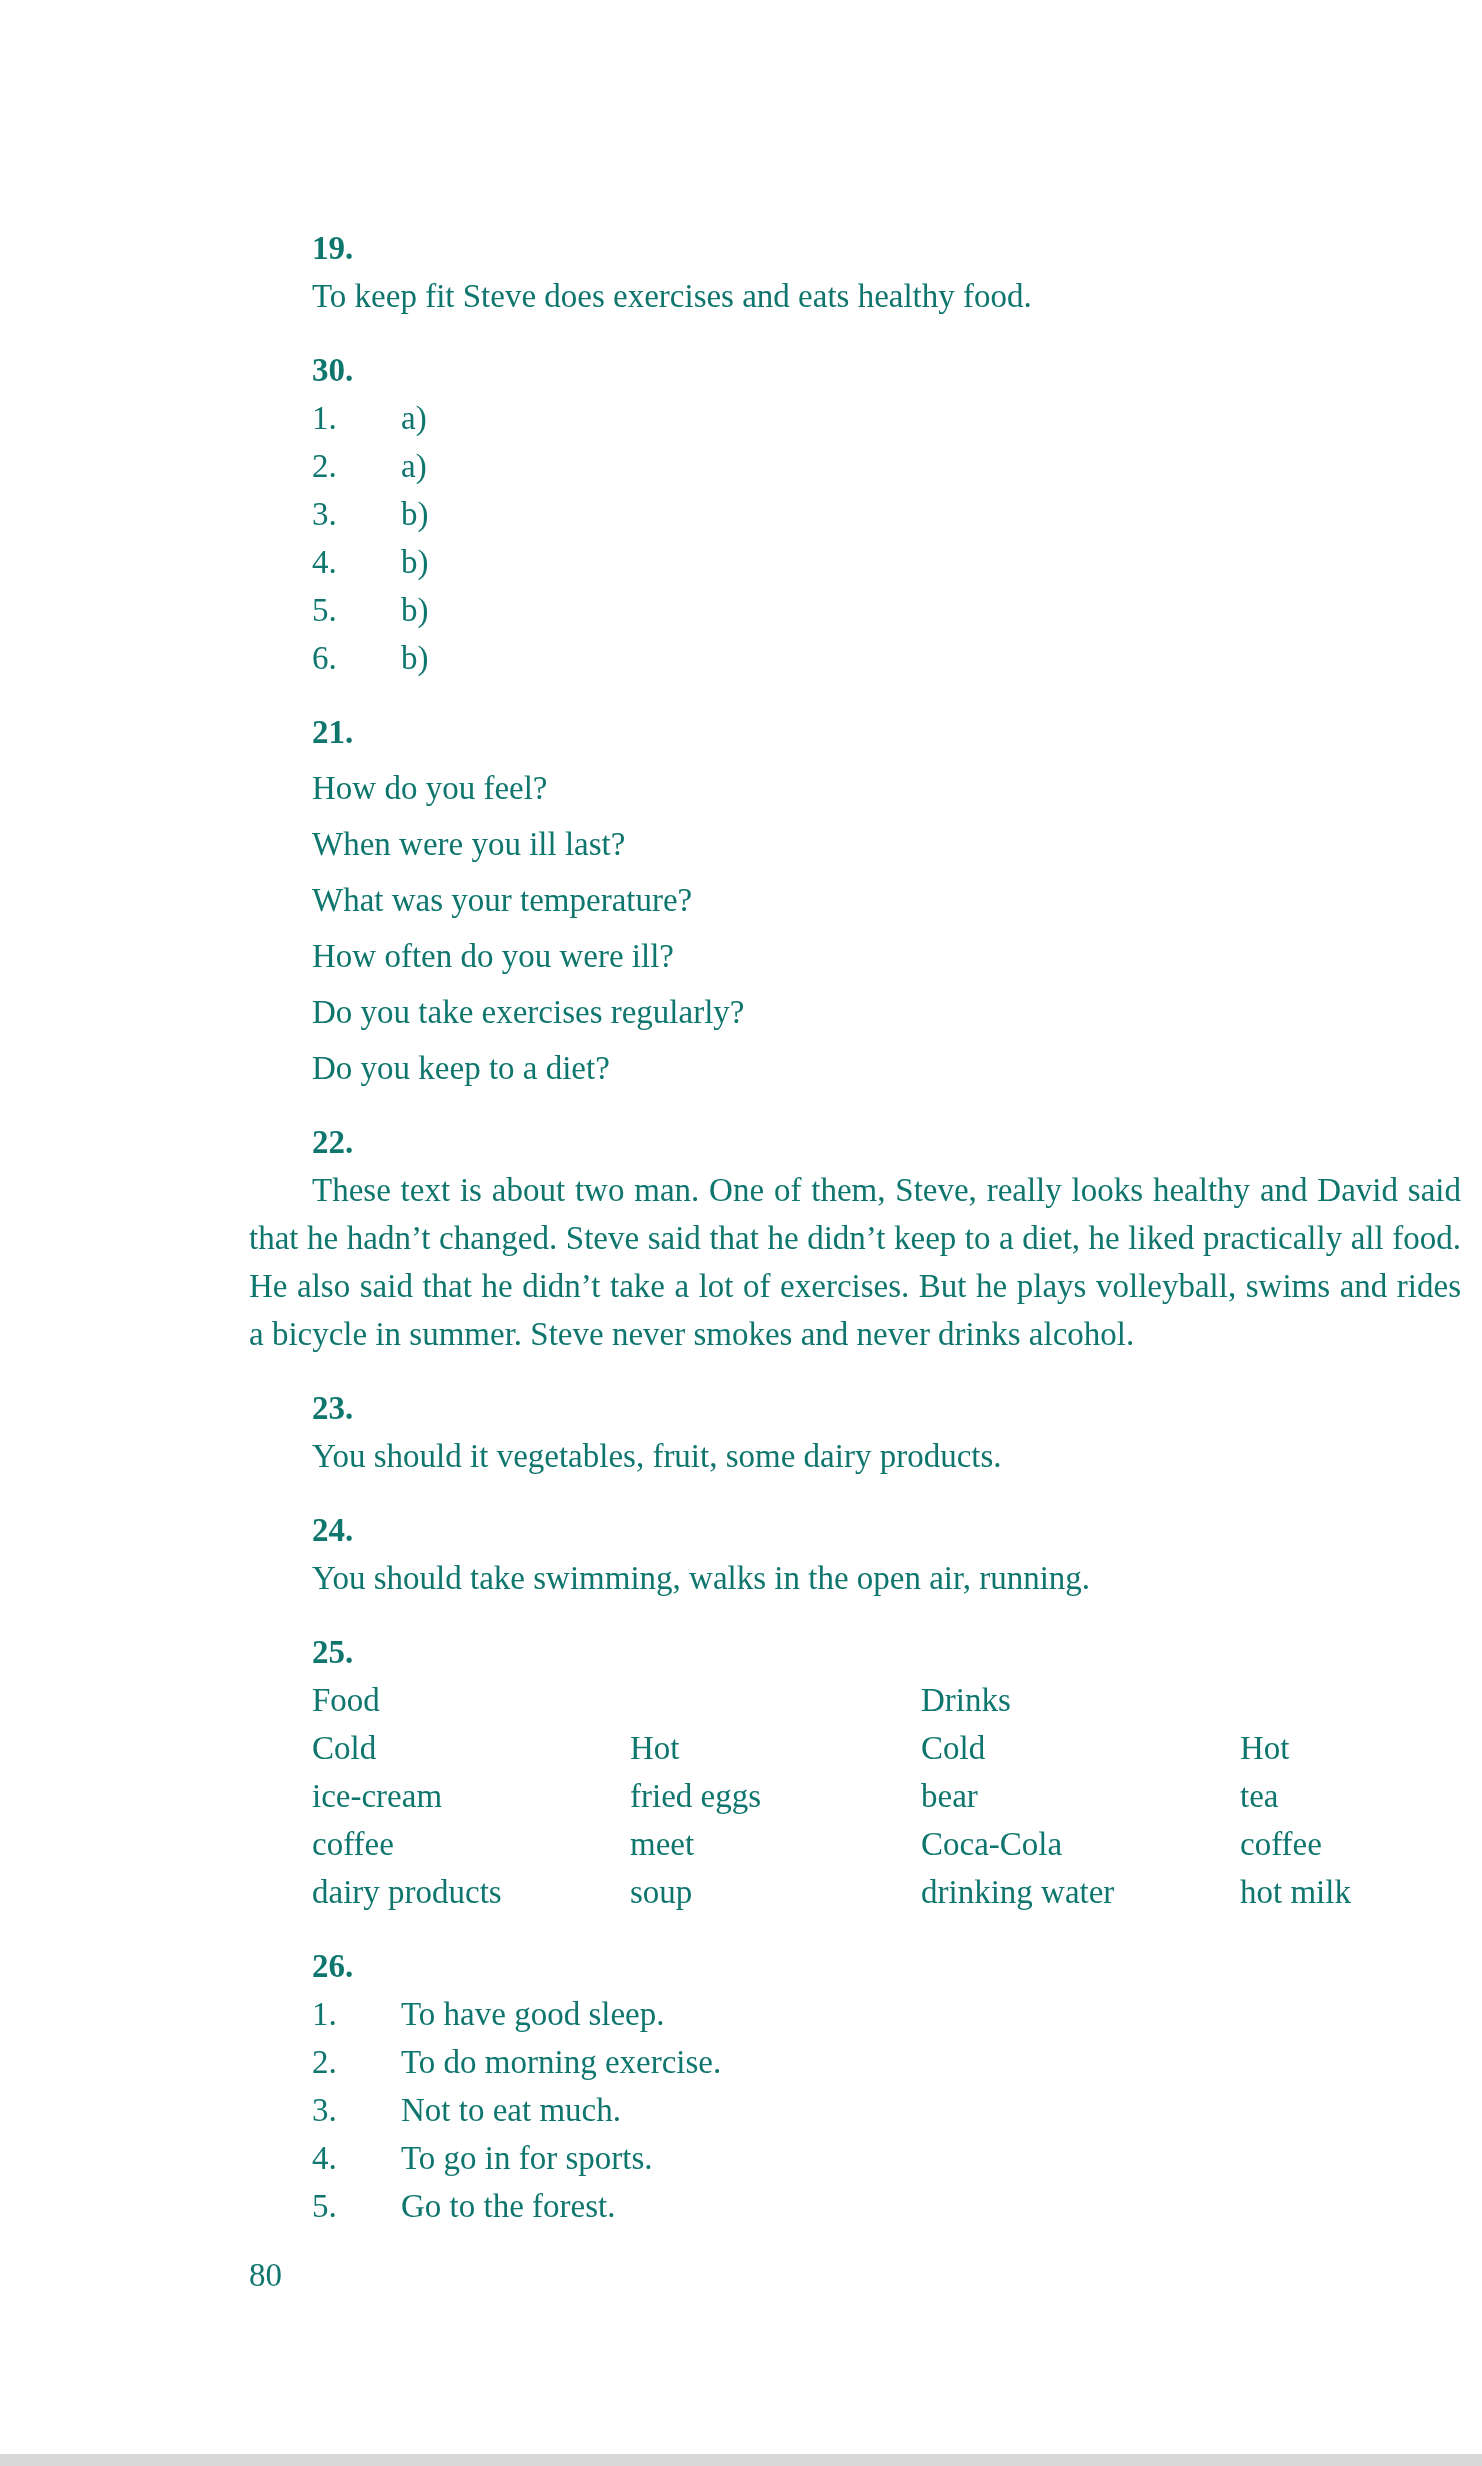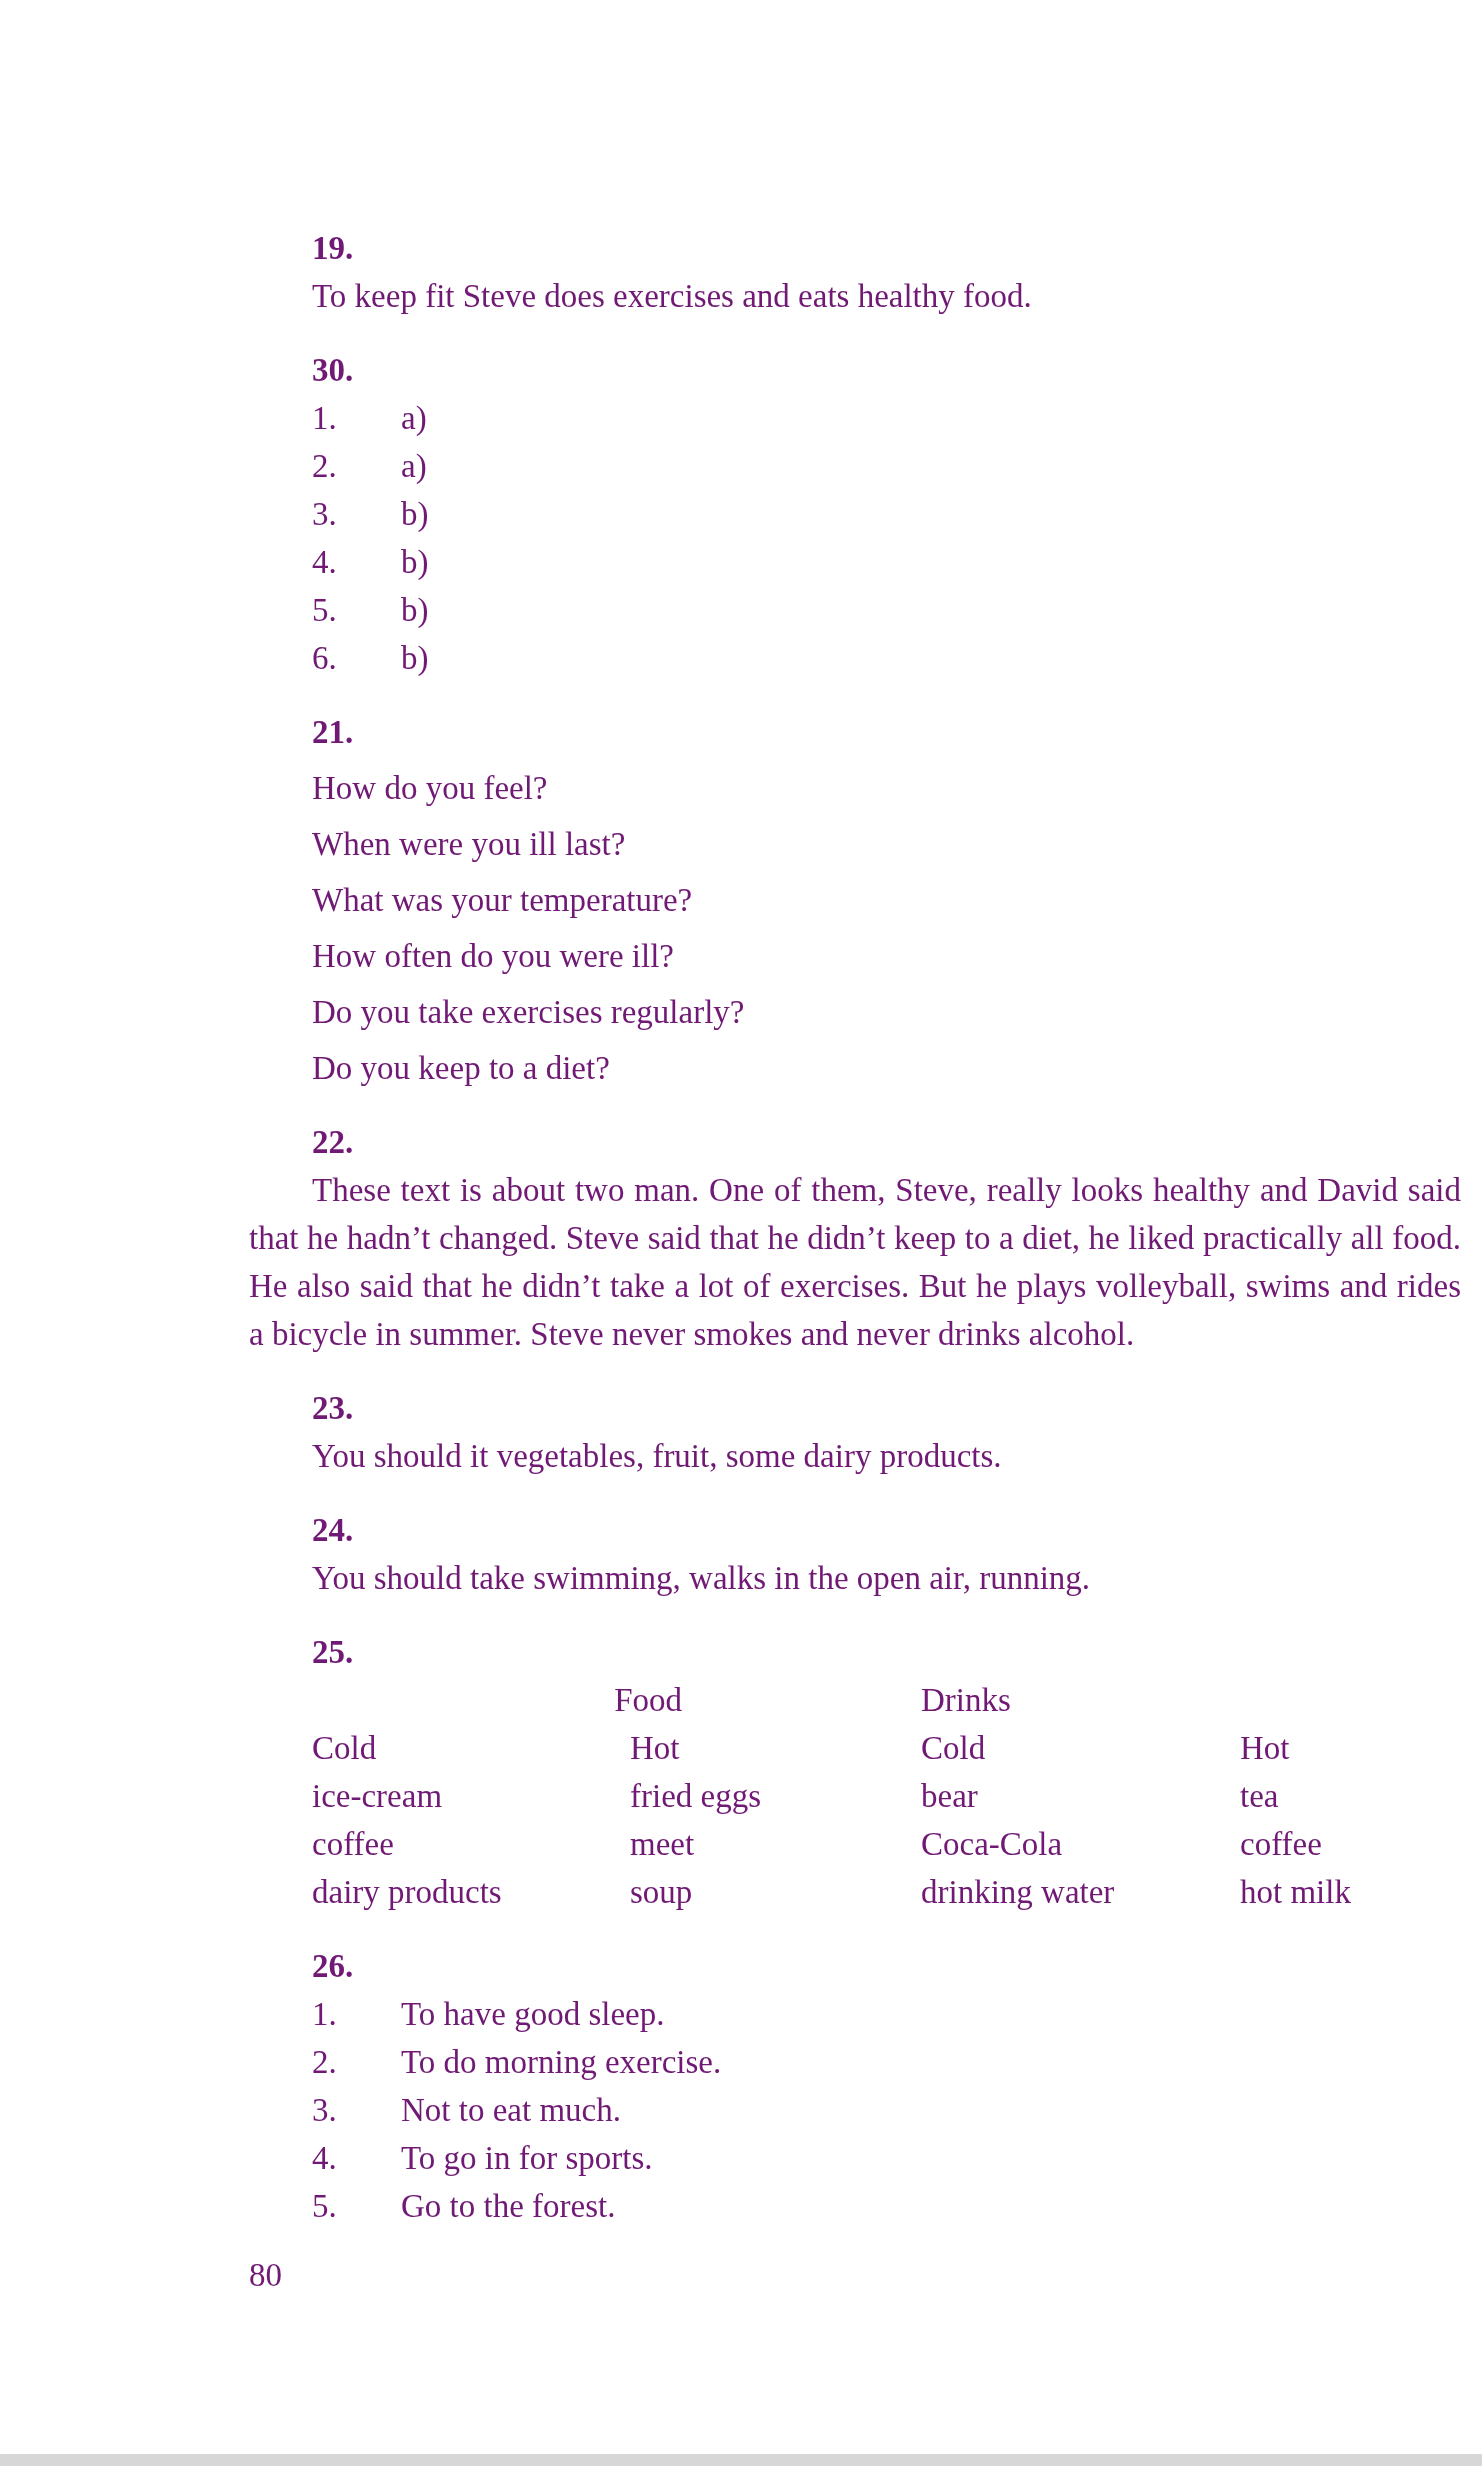--- a/index.html
+++ b/index.html
@@ -6,21 +6,21 @@
     margin: 0;
     padding: 0;
     background: #ffffff;
   }
   .page {
     position: relative;
     width: 1483px;
     height: 2467px;
     box-sizing: border-box;
     background: #ffffff;
-    color: #701a75;
+    color: #0f766e;
     font-family: "Liberation Serif", "DejaVu Serif", serif;
     font-size: 33px;
     line-height: 48px;
     padding: 224px 22px 0 249px;
     overflow: hidden;
   }
   .sec { margin: 26px 0 0 0; }
   .page > .sec:first-child { margin-top: 0; }
   .heading { font-weight: 700; margin: 0 0 0 63px; }
   .para { margin: 0; }
@@ -29,21 +29,21 @@
   .qblock p { margin: 8px 0 0 63px; }
   .numlist { margin-left: 63px; }
   .numrow { display: flex; }
   .numrow .num { flex: 0 0 89px; width: 89px; }
   .numrow .val { flex: 1 1 auto; }
   .table25 {
     display: grid;
     grid-template-columns: 318px 291px 319px 1fr;
     margin-left: 63px;
   }
-  .t-food  { grid-column: 1 / 3; text-align: right; padding-right: 239px; }
+  .t-food  { grid-column: 1 / 3; text-align: left; padding-right: 239px; }
   .t-drinks{ grid-column: 3 / 5; text-align: left; padding-right: 189px; }
   .tcell { }
   .pagenum { position: absolute; left: 249px; top: 2251px; }
   .page-edge {
     position: absolute;
     left: 0; bottom: 0;
     width: 100%; height: 13px;
     background: #d7d7d7;
   }
 </style>

